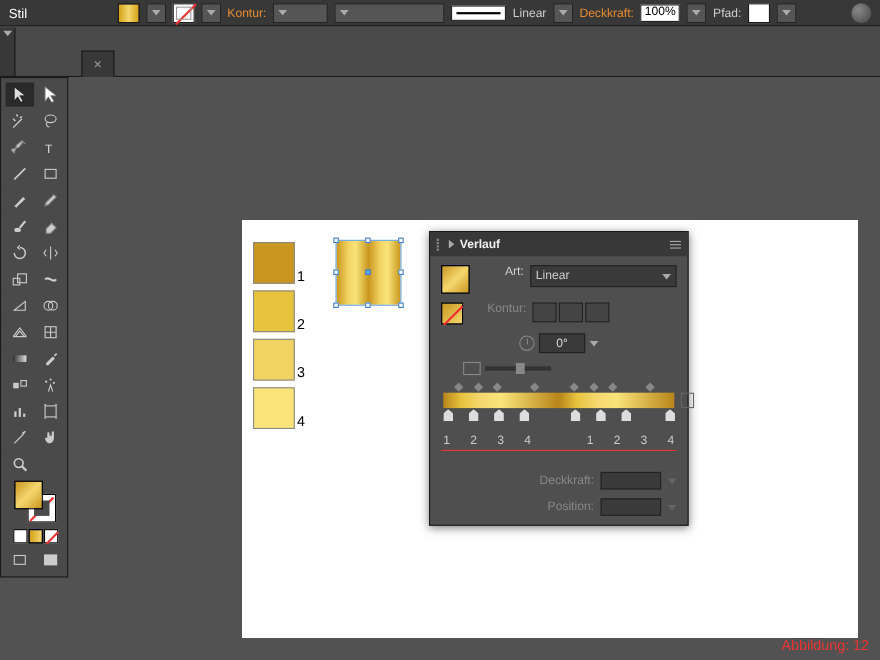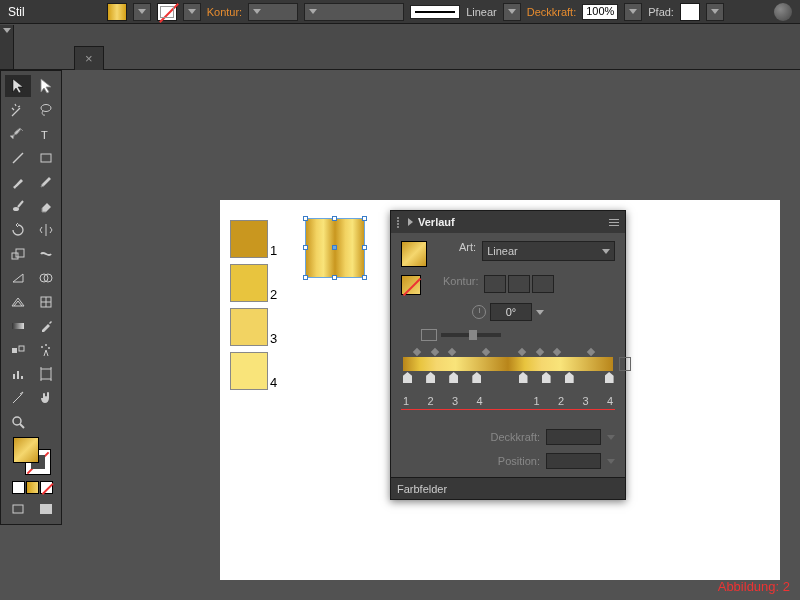--- a/index.html
+++ b/index.html
@@ -452,19 +452,15 @@
         <span class="lbl2">Deckkraft:</span>
         <div class="fld"></div>
         <span class="arr" style="border-top:5px solid #666;border-left:4px solid transparent;border-right:4px solid transparent"></span>
       </div>
     <div class="dorow">
         <span class="lbl2">Position:</span>
         <div class="fld"></div>
         <span class="arr" style="border-top:5px solid #666;border-left:4px solid transparent;border-right:4px solid transparent"></span>
       </div>
   </div>
-  <div class="p2title">
-    <div class="tleft"><span class="flyarr"></span><span class="tab">Farbfelder</span></div>
-    <div class="menu"><i></i><i></i><i></i></div>
-  </div>
-</div>
-
-<div class="abb">Abbildung: 2</div>
+</div>
+
+<div class="abb">Abbildung: 12</div>
 
 </body></html>

